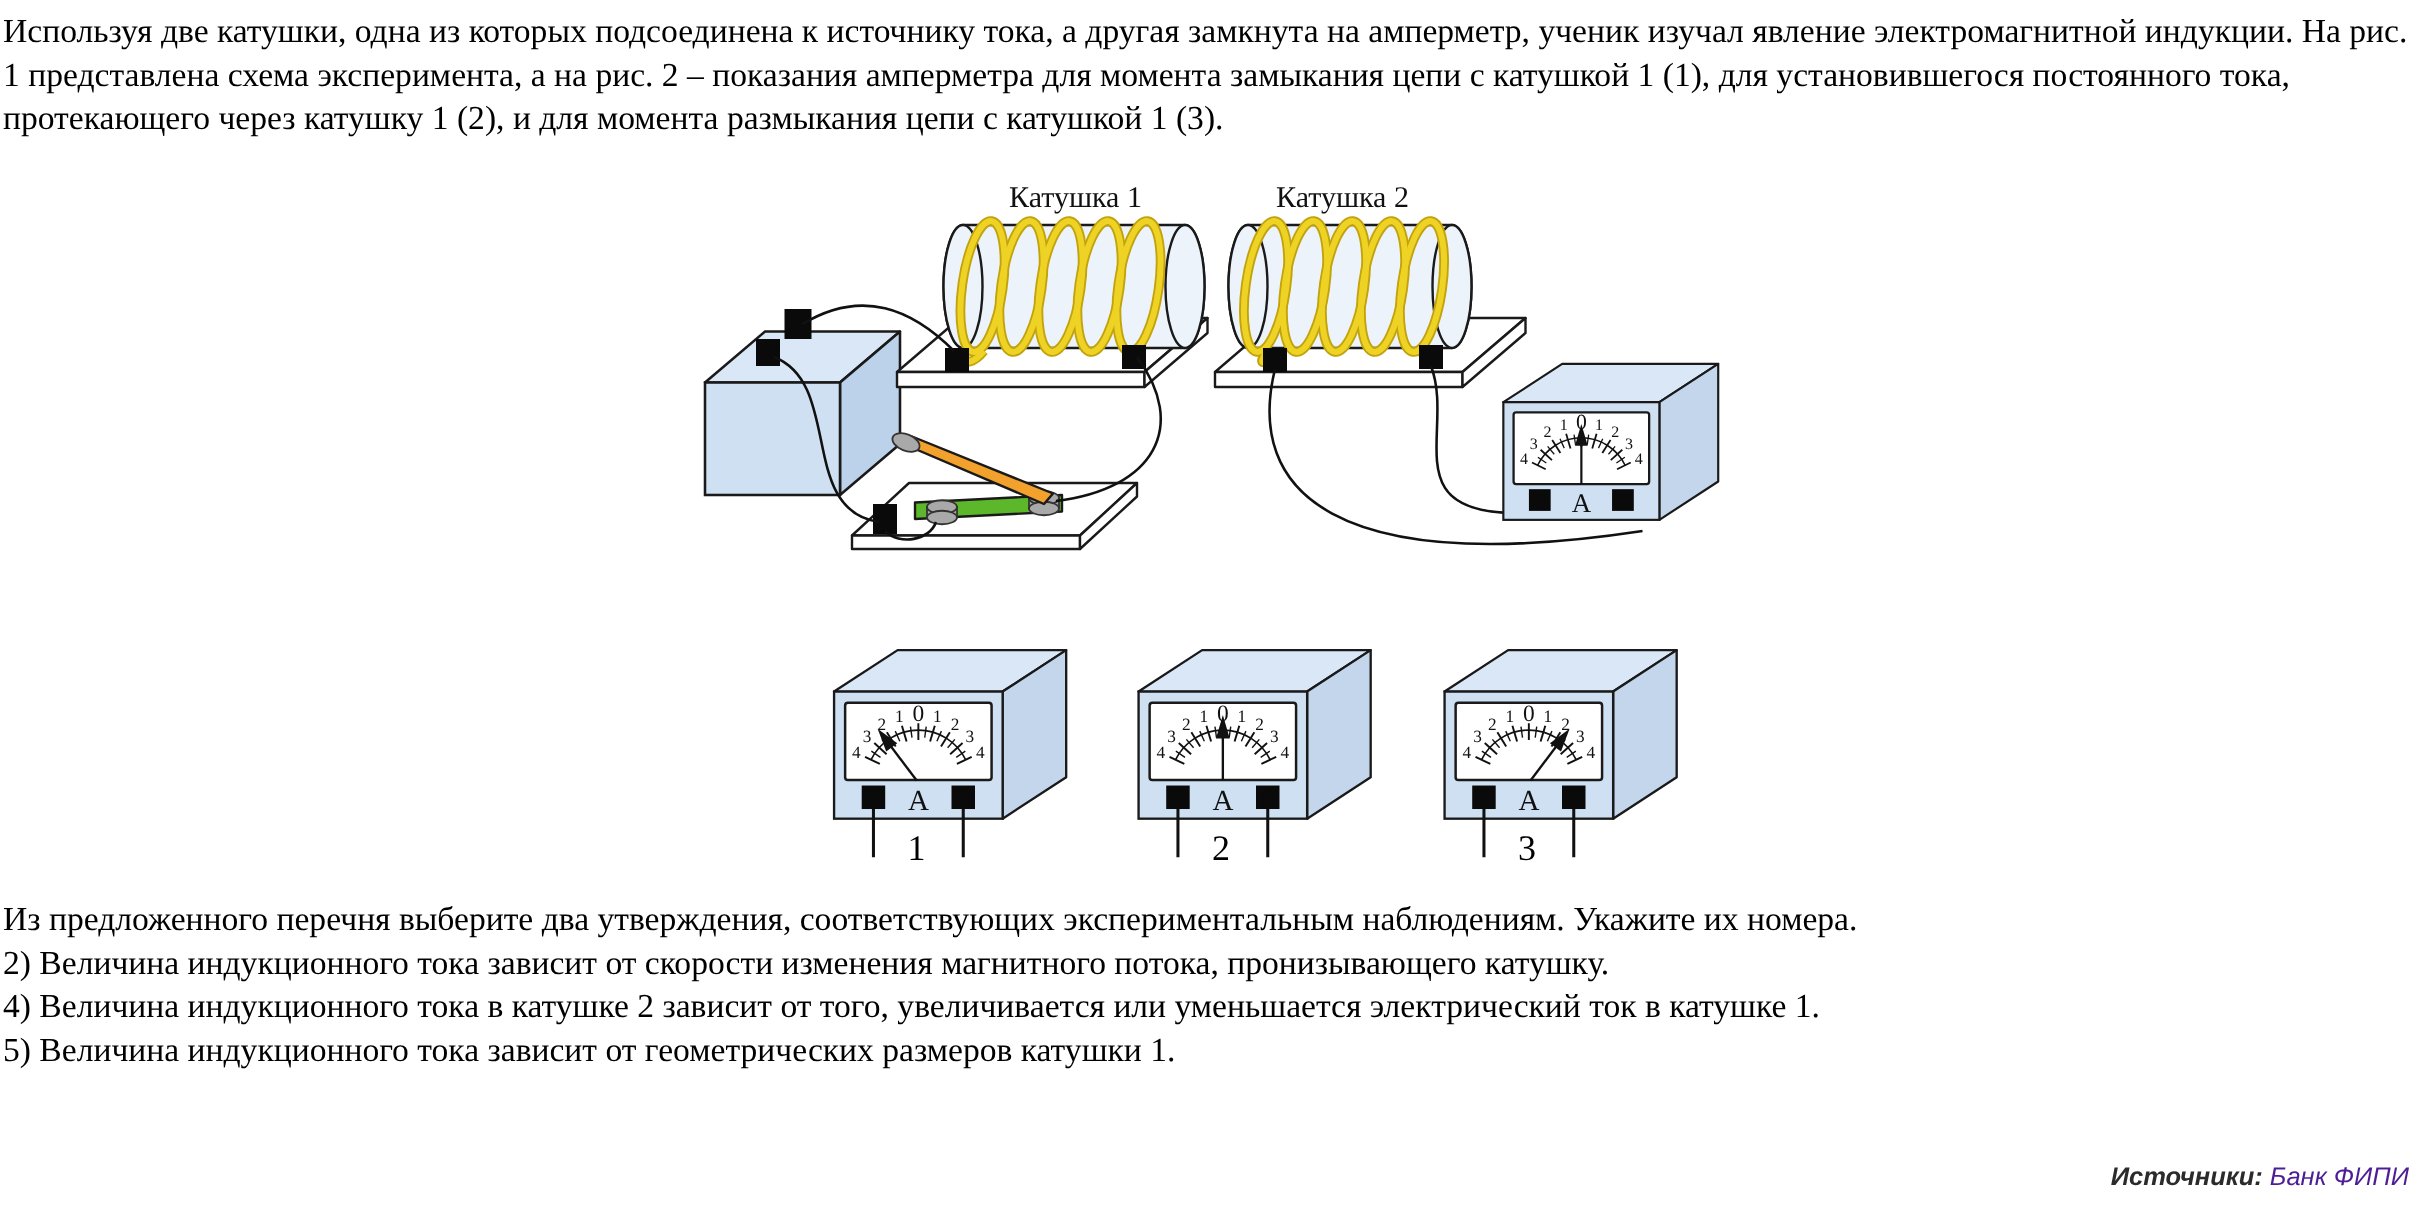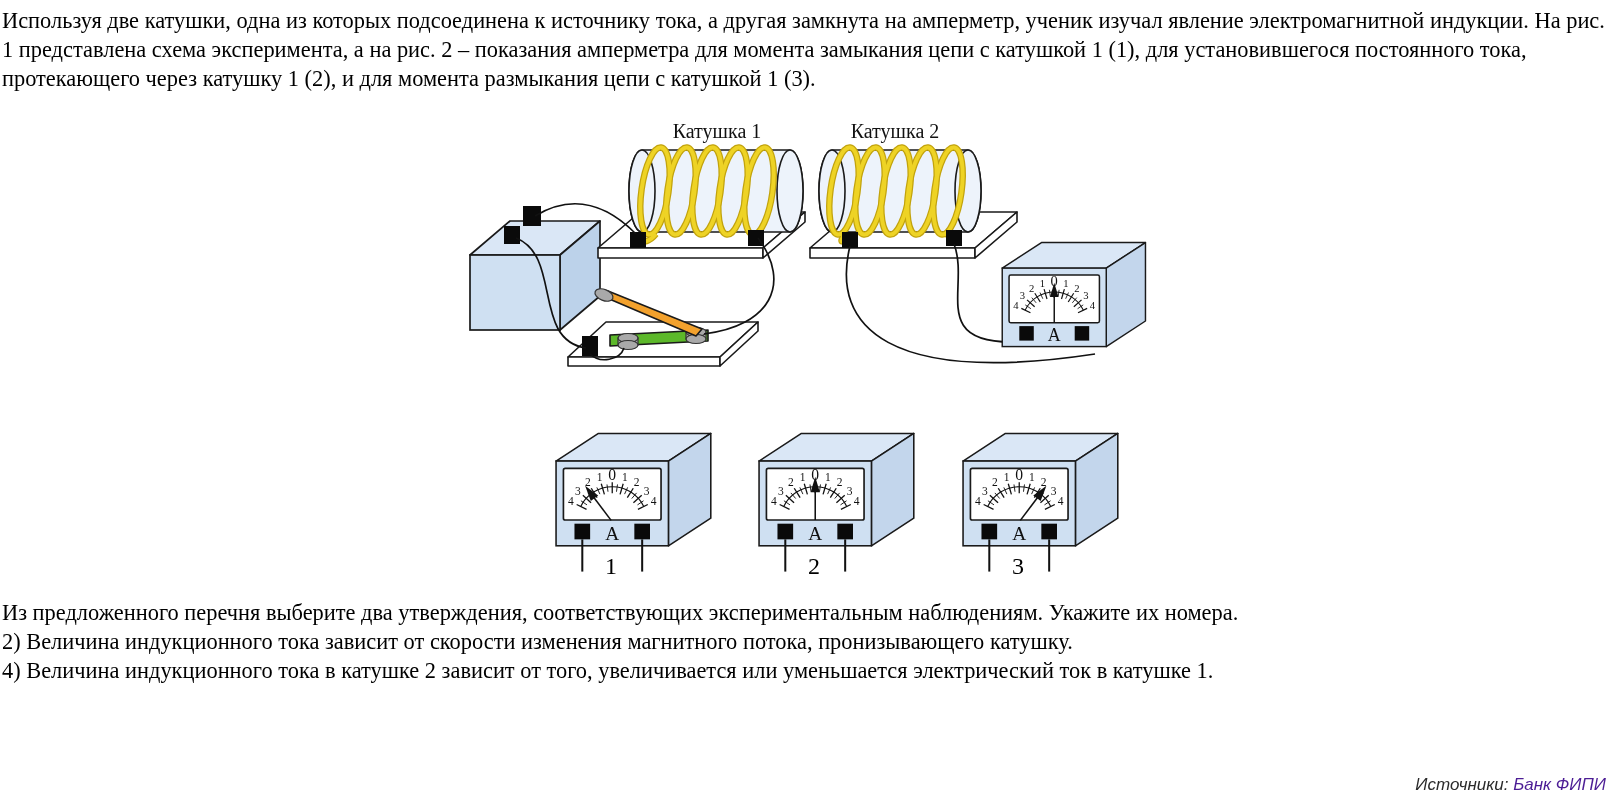--- a/index.html
+++ b/index.html
@@ -32,21 +32,21 @@
   .wire{fill:none;stroke:#111;stroke-width:1.7;}
   .bat-top{fill:#dae7f6;stroke:#1a1a1a;stroke-width:1.7;stroke-linejoin:round;}
   .bat-side{fill:#bcd2ea;stroke:#1a1a1a;stroke-width:1.7;stroke-linejoin:round;}
   .bat-front{fill:#cfe0f2;stroke:#1a1a1a;stroke-width:1.7;}
   .sw-green{fill:#5cb82a;stroke:#1a1a1a;stroke-width:1.6;stroke-linejoin:round;}
   .sw-lever{fill:#f2a12d;stroke:#1a1a1a;stroke-width:1.6;stroke-linejoin:round;}
   .sw-metal{fill:#a9a9a9;stroke:#333;stroke-width:1.2;}
   .amm-label{position:absolute;font-size:24px;width:40px;text-align:center;}
   #footer{position:absolute;top:775px;right:10px;font-family:"Liberation Sans",sans-serif;
           font-style:italic;font-size:17px;}
-  #footer .src{color:#2b2b2b;}
+  #footer .src{color:#2b2b2b;font-weight:bold;}
   #footer a{color:#4c1d95;text-decoration:none;}
 </style>
 </head>
 <body>
 
 <div id="page">
 
   <div class="textblock" style="left:2px;top:6px;width:1612px;">Используя две катушки, одна из которых подсоединена к источнику тока, а другая замкнута на амперметр, ученик изучал явление электромагнитной индукции. На рис. 1 представлена схема эксперимента, а на рис. 2 – показания амперметра для момента замыкания цепи с катушкой 1 (1), для установившегося постоянного тока, протекающего через катушку 1 (2), и для момента размыкания цепи с катушкой 1 (3).</div>
 
   <svg style="position:absolute;left:440px;top:108px;" width="740" height="300" viewBox="0 0 740 300">
@@ -335,20 +335,21 @@
   </svg>
 
   <div class="amm-label" style="left:591px;top:553px;">1</div>
   <div class="amm-label" style="left:794px;top:553px;">2</div>
   <div class="amm-label" style="left:998px;top:553px;">3</div>
 
   <div class="textblock" style="left:2px;top:598px;width:1612px;">
     <div class="qline">Из предложенного перечня выберите два утверждения, соответствующих экспериментальным наблюдениям. Укажите их номера.</div>
     <div class="qline">2) Величина индукционного тока зависит от скорости изменения магнитного потока, пронизывающего катушку.</div>
     <div class="qline">4) Величина индукционного тока в катушке 2 зависит от того, увеличивается или уменьшается электрический ток в катушке 1.</div>
+    <div class="qline">5) Величина индукционного тока зависит от геометрических размеров катушки 1.</div>
   </div>
 
   <div id="footer">
     <span class="src">Источники:</span>
     <a href="#">Банк ФИПИ</a>
   </div>
 
 </div>
 
 </body></html>

